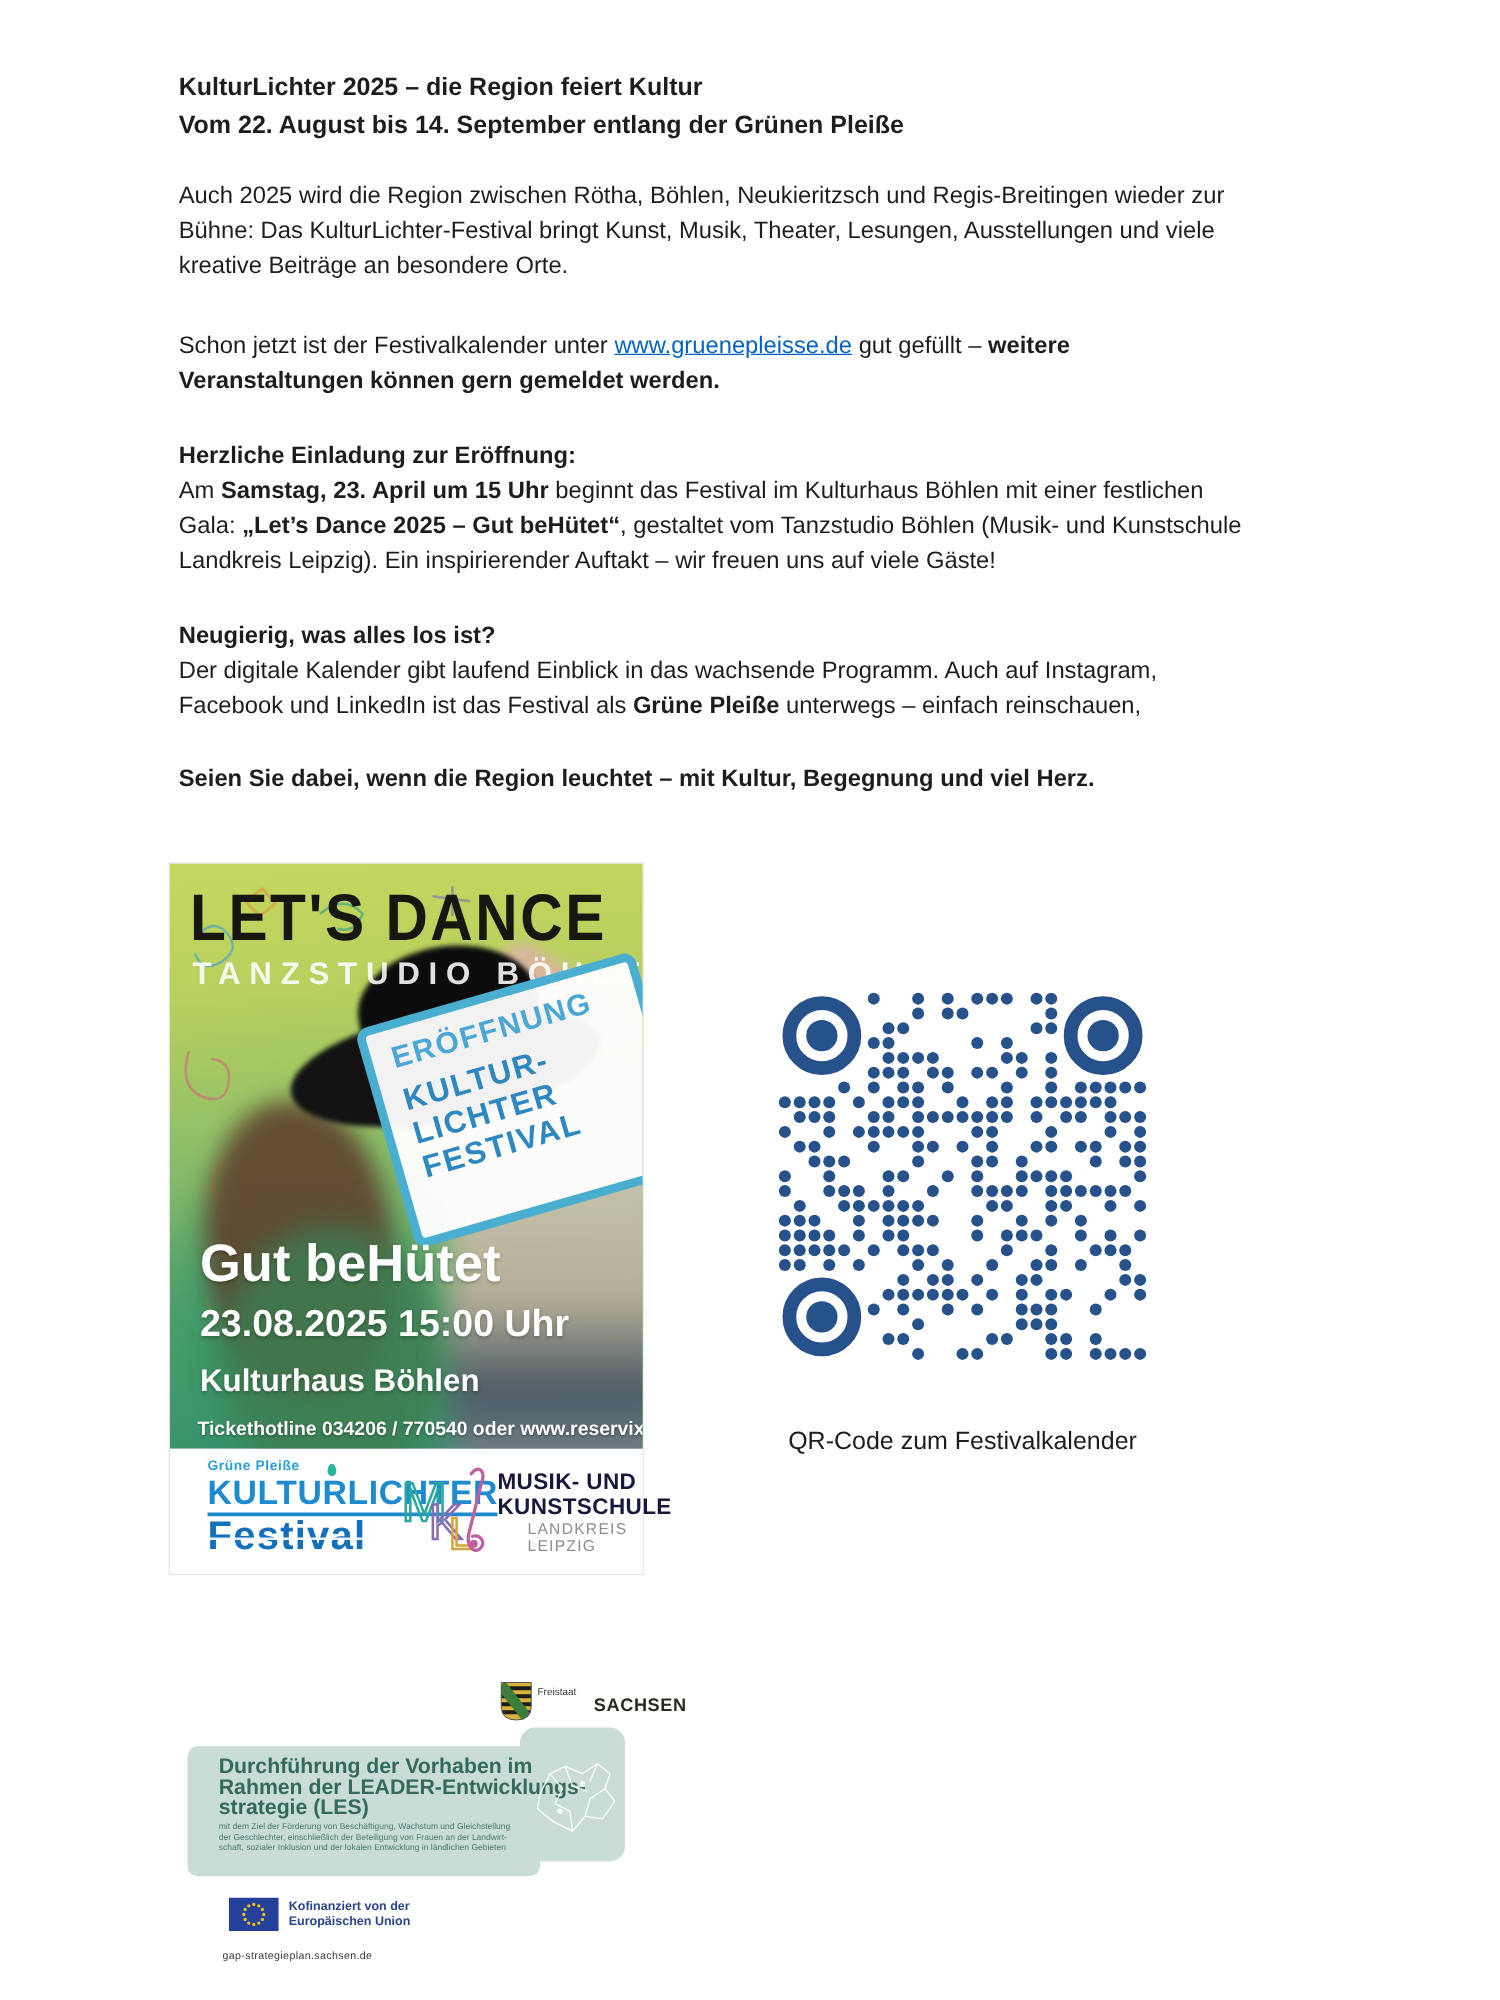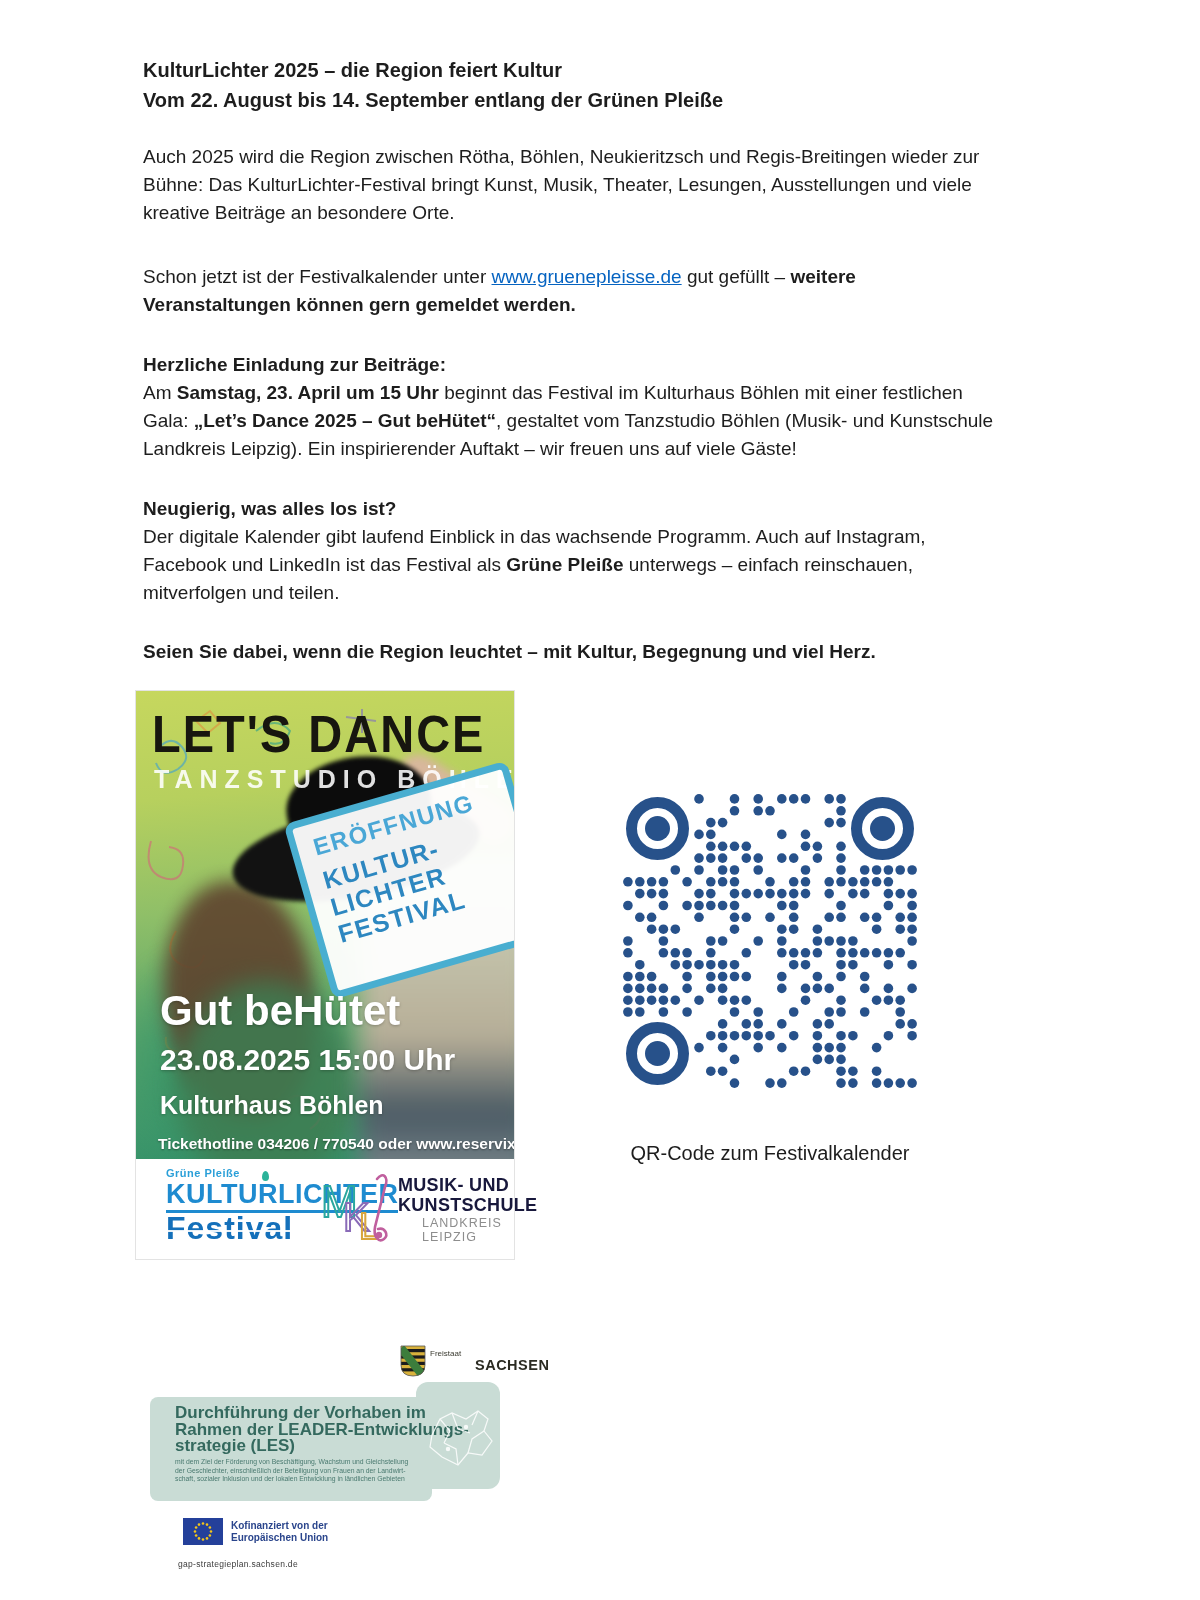--- a/index.html
+++ b/index.html
@@ -99,30 +99,29 @@
     <div class="para mt28">
         <div class="line"><span>Auch 2025 wird die Region zwischen Rötha, Böhlen, Neukieritzsch und Regis-Breitingen wieder zur</span></div>
         <div class="line"><span>Bühne: Das KulturLichter-Festival bringt Kunst, Musik, Theater, Lesungen, Ausstellungen und viele</span></div>
         <div class="line"><span>kreative Beiträge an besondere Orte.</span></div>
       </div>
     <div class="para mt36">
         <div class="line"><span>Schon jetzt ist der Festivalkalender unter </span><span class="lnk">www.gruenepleisse.de</span><span> gut gefüllt – </span><span class="b">weitere</span></div>
         <div class="line"><span class="b">Veranstaltungen können gern gemeldet werden.</span></div>
       </div>
     <div class="para mt32">
-        <div class="line"><span class="b">Herzliche Einladung zur Beiträge:</span></div>
+        <div class="line"><span class="b">Herzliche Einladung zur Eröffnung:</span></div>
         <div class="line"><span>Am </span><span class="b">Samstag, 23. April um 15 Uhr</span><span> beginnt das Festival im Kulturhaus Böhlen mit einer festlichen</span></div>
         <div class="line"><span>Gala: </span><span class="b">„Let’s Dance 2025 – Gut beHütet“</span><span>, gestaltet vom Tanzstudio Böhlen (Musik- und Kunstschule</span></div>
         <div class="line"><span>Landkreis Leipzig). Ein inspirierender Auftakt – wir freuen uns auf viele Gäste!</span></div>
       </div>
     <div class="para mt32">
         <div class="line"><span class="b">Neugierig, was alles los ist?</span></div>
         <div class="line"><span>Der digitale Kalender gibt laufend Einblick in das wachsende Programm. Auch auf Instagram,</span></div>
         <div class="line"><span>Facebook und LinkedIn ist das Festival als </span><span class="b">Grüne Pleiße</span><span> unterwegs – einfach reinschauen,</span></div>
-        <div class="line"><span>mitverfolgen und teilen.</span></div>
       </div>
     <div class="para mt31">
         <div class="line"><span class="b">Seien Sie dabei, wenn die Region leuchtet – mit Kultur, Begegnung und viel Herz.</span></div>
       </div>
   </div>
 
   <div class="poster-block">
     <div class="poster">
       <svg class="doodles" width="378" height="468" viewBox="0 0 378 468">
         <path d="M20,60 q14,-18 26,-4 q10,12 -4,22 q-16,10 -22,-6" fill="none" stroke="#3b9fd4" stroke-width="2"></path>

